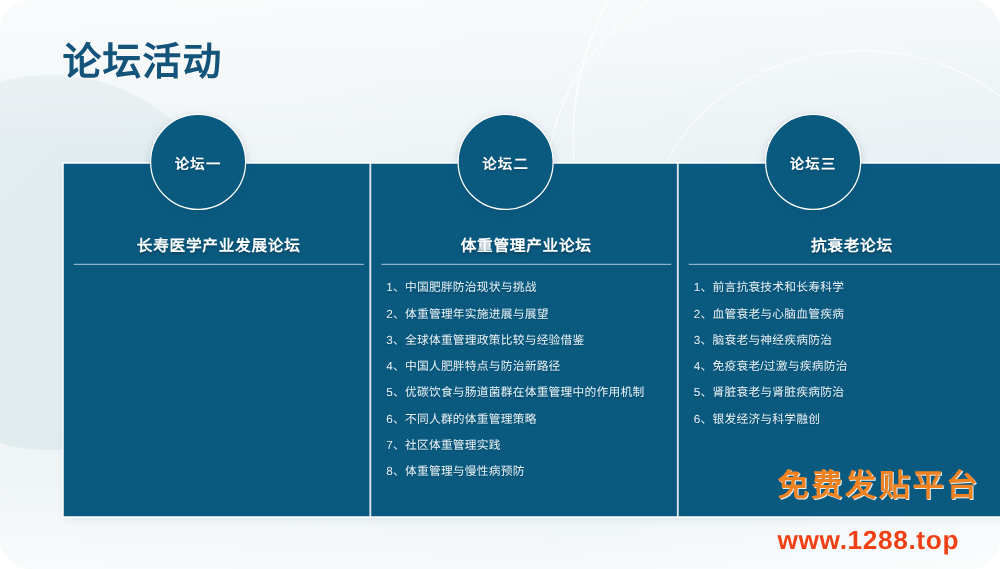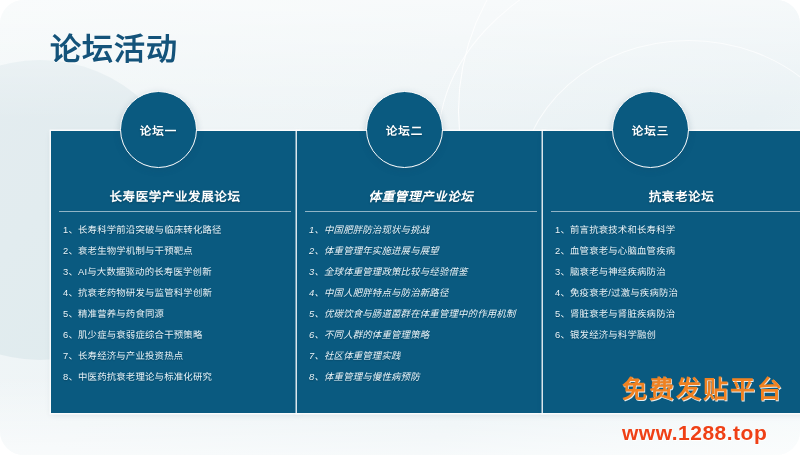--- a/index.html
+++ b/index.html
@@ -77,21 +77,21 @@
   
   .card {
     position: absolute;
     top: 131px;
     width: 248px;
     height: 282px;
     background: #0a5a80;
     box-shadow: 0 0 0 1.5px rgba(255,255,255,0.85), 0 2px 6px rgba(20,60,90,0.10);
   }
   .card.c1 { left: 51px; }
-  .card.c2 { left: 297px; font-style: italic; }
+  .card.c2 { left: 297px; }
   .card.c3 { left: 543px; padding-left: 29px; }
 
   .card-header {
     position: absolute;
     left: 0; right: 0; top: 48px;
     height: 32px;
     display: flex;
     align-items: center;
     justify-content: center;
     color: #ffffff;
@@ -182,30 +182,20 @@
   <div class="deco deco-arc-b"></div>
   <div class="deco deco-arc-c"></div>
   <div class="deco deco-wash-top"></div>
   <div class="deco deco-wash-bottom"></div>
 
   <div class="page-title">论坛活动</div>
 
   <div class="card c1">
     <div class="card-header">长寿医学产业发展论坛</div>
     <div class="card-divider"></div>
-    <ul class="card-list">
-      <li>1、长寿科学前沿突破与临床转化路径</li>
-      <li>2、衰老生物学机制与干预靶点</li>
-      <li>3、AI与大数据驱动的长寿医学创新</li>
-      <li>4、抗衰老药物研发与监管科学创新</li>
-      <li>5、精准营养与药食同源</li>
-      <li>6、肌少症与衰弱症综合干预策略</li>
-      <li>7、长寿经济与产业投资热点</li>
-      <li>8、中医药抗衰老理论与标准化研究</li>
-    </ul>
   </div>
 
   <div class="card c2">
     <div class="card-header">体重管理产业论坛</div>
     <div class="card-divider"></div>
     <ul class="card-list">
       <li>1、中国肥胖防治现状与挑战</li>
       <li>2、体重管理年实施进展与展望</li>
       <li>3、全球体重管理政策比较与经验借鉴</li>
       <li>4、中国人肥胖特点与防治新路径</li>

